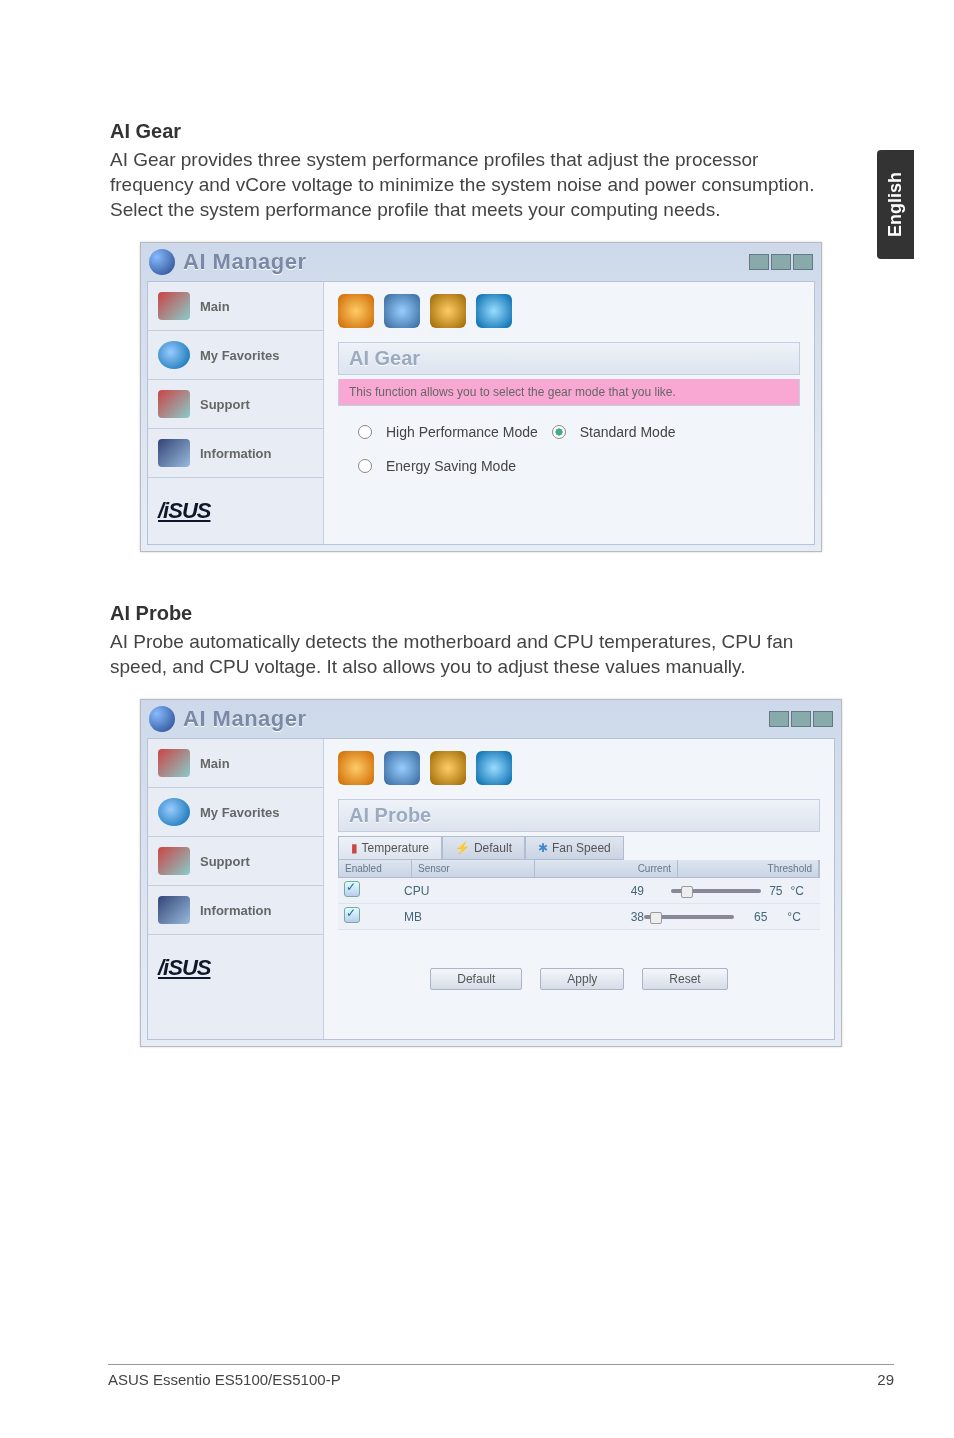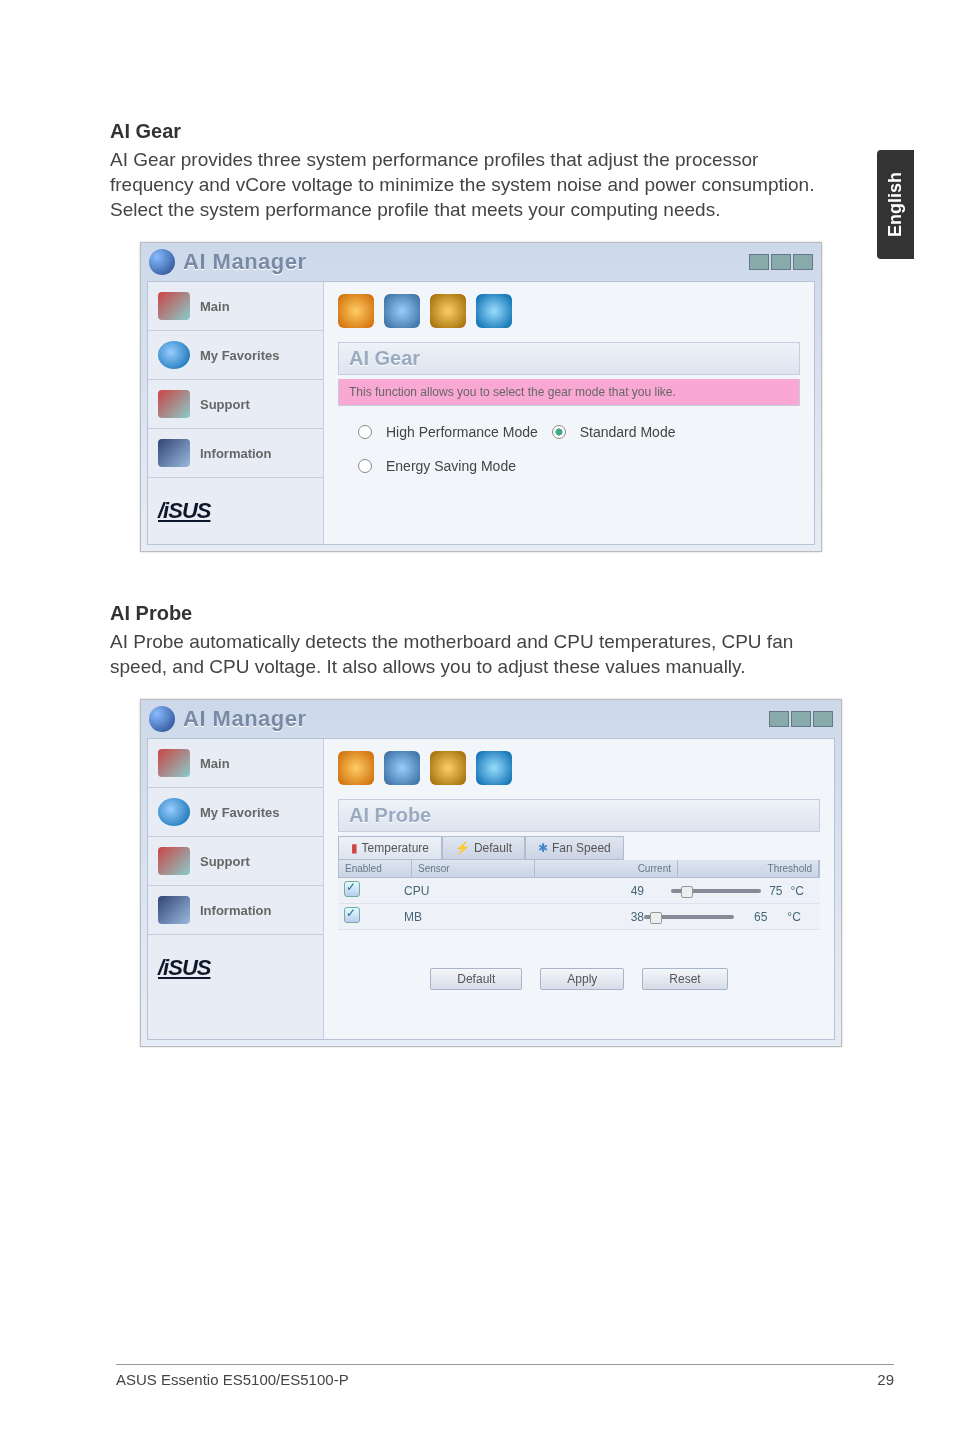--- a/index.html
+++ b/index.html
@@ -41,21 +41,21 @@
 .thead { display: flex; font-size: 10px; color: #678; background: linear-gradient(#dde5f0,#cad4e4); border: 1px solid #b0bcd0; border-top: none; }
 .thead div { padding: 3px 6px; border-right: 1px solid #b0bcd0; }
 .col-en { width: 60px; } .col-sn { width: 110px; } .col-cur { width: 130px; text-align: right; } .col-th { flex: 1; text-align: right; padding-right: 10px; }
 .trow { display: flex; font-size: 12px; color: #467; padding: 3px 6px; align-items: center; background: #eef2f8; border-bottom: 1px solid #dde4ef; }
 .cb { width: 14px; height: 14px; border: 1px solid #7a9; background: linear-gradient(#dff,#bce); display: inline-block; border-radius: 3px; position: relative; }
 .cb::after { content: "✓"; position: absolute; top: -2px; left: 1px; font-size: 12px; color: #368; }
 .slider { display: inline-block; width: 90px; height: 4px; background: #889; border-radius: 2px; position: relative; vertical-align: middle; }
 .slider .knob { position: absolute; top: -3px; width: 10px; height: 10px; background: #eee; border: 1px solid #999; border-radius: 2px; }
 .btn-row { display: flex; gap: 18px; justify-content: center; margin-top: 28px; padding: 10px 0; }
 .btn { padding: 3px 26px; font-size: 12px; color: #555; background: linear-gradient(#f4f6fa,#d6dde8); border: 1px solid #a8b4c8; border-radius: 2px; }
-.footer { position: absolute; bottom: 50px; left: 116px; right: 60px; border-top: 1px solid #999; padding-top: 6px; font-size: 15px; color: #444; display: flex; justify-content: space-between; }
+.footer { position: absolute; bottom: 50px; left: 108px; right: 60px; border-top: 1px solid #999; padding-top: 6px; font-size: 15px; color: #444; display: flex; justify-content: space-between; }
 </style>
 </head>
 <body>
 
 <div class="page-tab">English</div>
 
 <div class="content">
 
   <h3>AI Gear</h3>
   <p class="body">AI Gear provides three system performance profiles that adjust the processor frequency and vCore voltage to minimize the system noise and power consumption. Select the system performance profile that meets your computing needs.</p>

